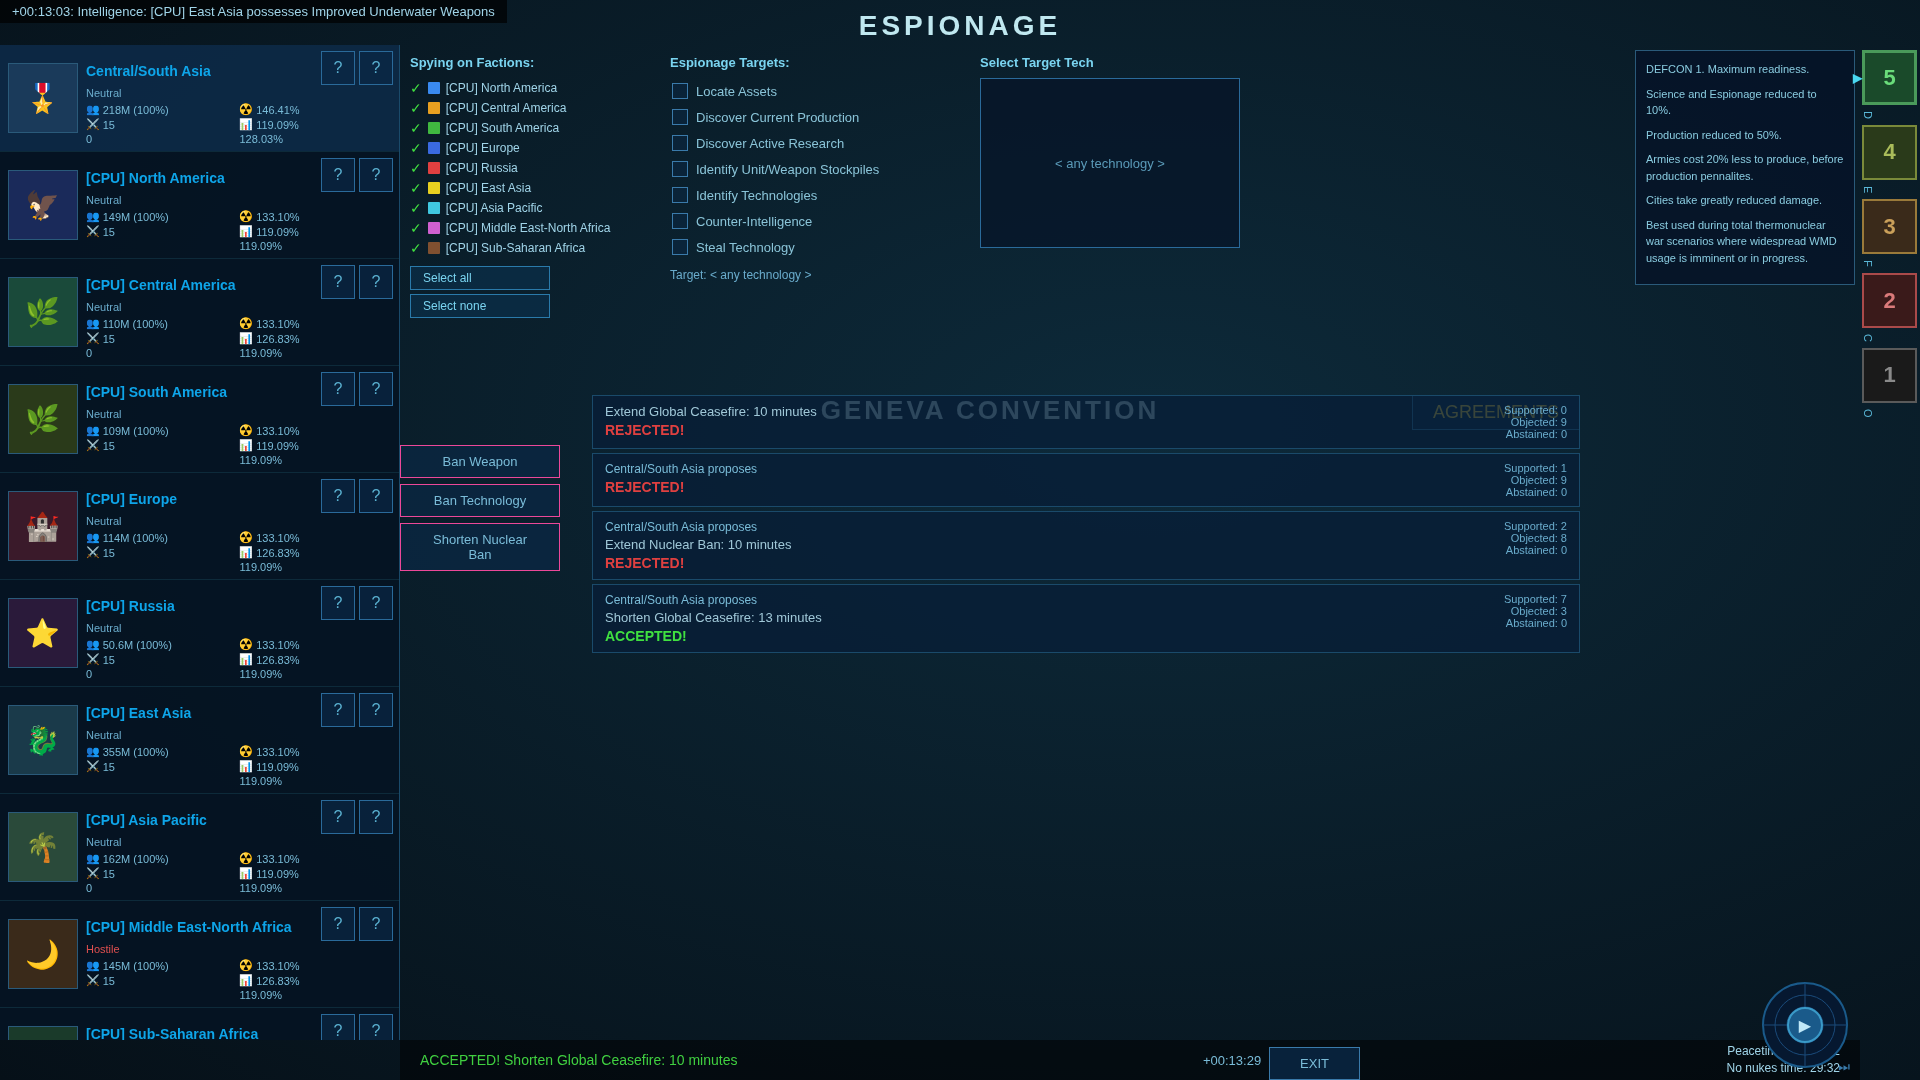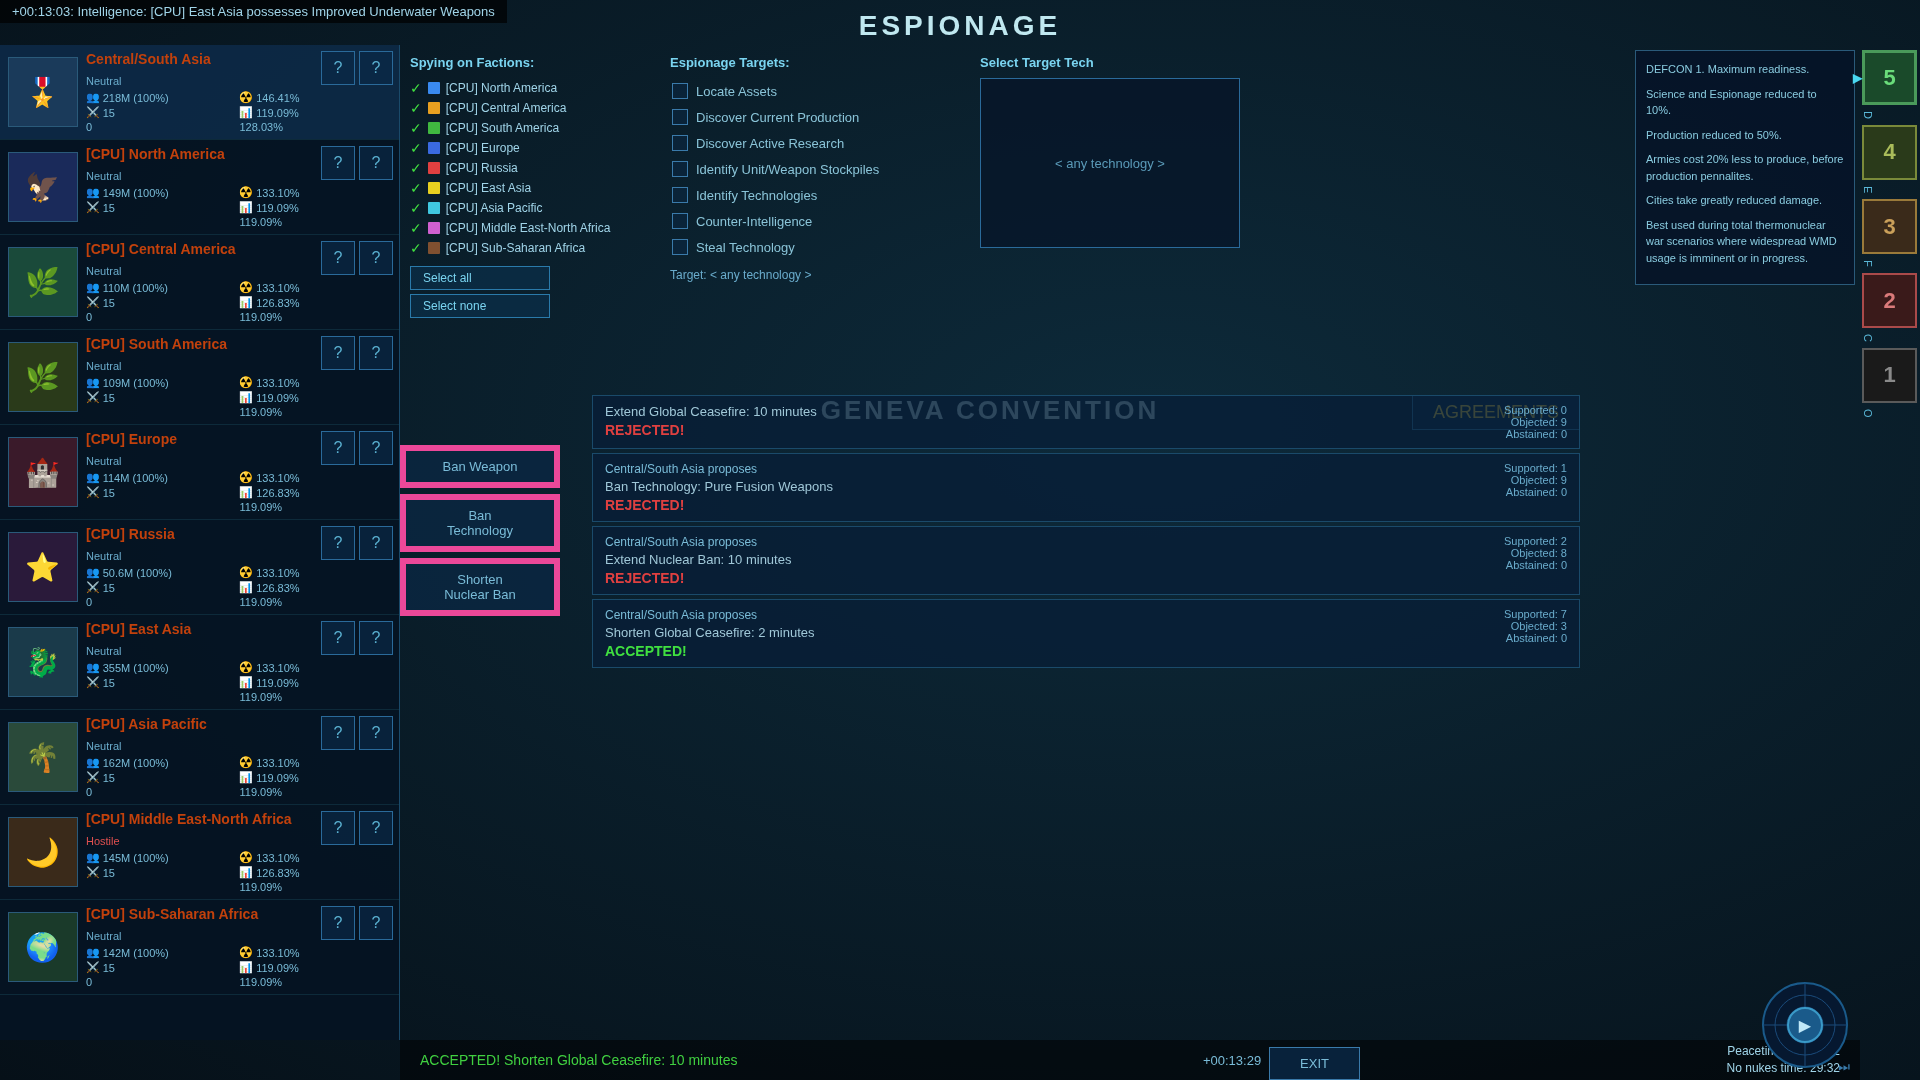--- a/index.html
+++ b/index.html
@@ -78,23 +78,24 @@
       align-items: center;
       justify-content: center;
       font-size: 22px;
     }
 
     .faction-info {
       flex: 1;
       padding-left: 8px;
     }
     .faction-name {
-      color: #c2410c;
+      color: #0ea5e9;
       font-size: 14px;
       font-weight: bold;
+      margin-top: 12px;
     }
     .faction-status {
       color: #6aaccc;
       font-size: 11px;
       margin-top: 8px;
     }
     .faction-status.hostile { color: #e05050; }
 
     .faction-stats {
       display: grid;
@@ -323,21 +324,21 @@
       position: absolute;
       left: 0;
       top: 50px;
       display: flex;
       flex-direction: column;
       gap: 6px;
     }
 
     .convention-btn {
       background: rgba(10,40,70,0.7);
-      border: 6px solid #ec4899;
+      border: 1px solid #ec4899;
       color: #7abcd8;
       padding: 8px 29px;
       font-size: 13px;
       cursor: pointer;
       width: 160px;
       text-align: center;
     }
 
     
     .convention-history {
@@ -963,21 +964,20 @@
     </div>
     <div class="conv-right">
       <div>Supported: 0</div>
       <div>Objected: 9</div>
       <div>Abstained: 0</div>
     </div>
   </div>
         <div class="convention-item">
     <div class="conv-left">
       <div class="conv-proposer">Central/South Asia proposes</div>
-      <div class="conv-desc">Ban Technology: Pure Fusion Weapons</div>
       <div class="conv-status-rejected">REJECTED!</div>
     </div>
     <div class="conv-right">
       <div>Supported: 1</div>
       <div>Objected: 9</div>
       <div>Abstained: 0</div>
     </div>
   </div>
         <div class="convention-item">
     <div class="conv-left">
@@ -987,21 +987,21 @@
     </div>
     <div class="conv-right">
       <div>Supported: 2</div>
       <div>Objected: 8</div>
       <div>Abstained: 0</div>
     </div>
   </div>
         <div class="convention-item">
     <div class="conv-left">
       <div class="conv-proposer">Central/South Asia proposes</div>
-      <div class="conv-desc">Shorten Global Ceasefire: 2 minutes</div>
+      <div class="conv-desc">Shorten Global Ceasefire: 13 minutes</div>
       <div class="conv-status-accepted">ACCEPTED!</div>
     </div>
     <div class="conv-right">
       <div>Supported: 7</div>
       <div>Objected: 3</div>
       <div>Abstained: 0</div>
     </div>
   </div>
       </div>
   </div>

